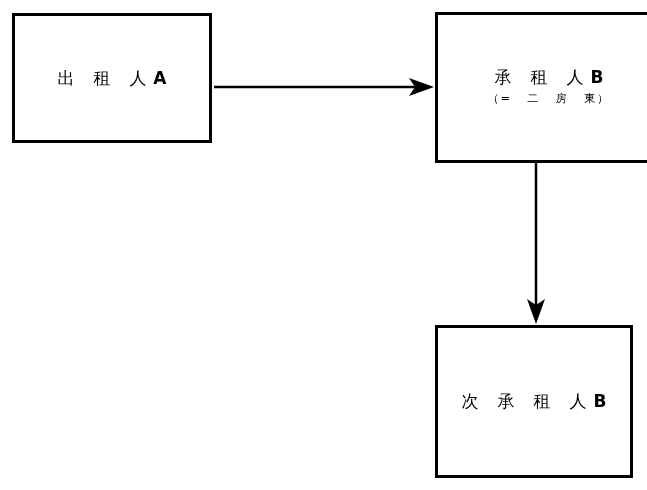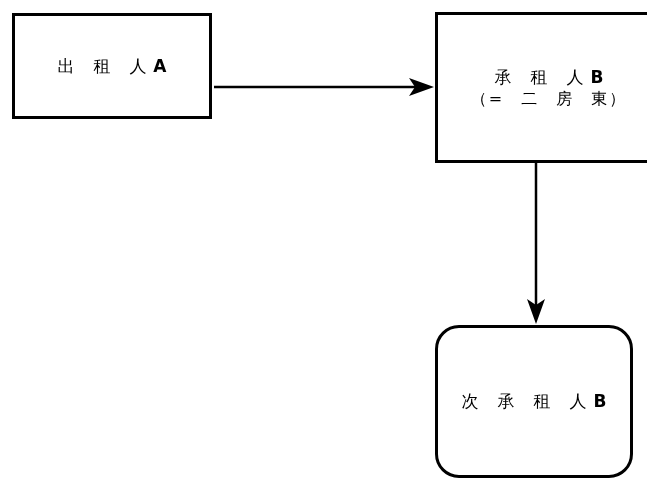--- a/index.html
+++ b/index.html
@@ -28,39 +28,39 @@
     position: absolute;
     background: #ffffff;
     border: 3px solid #000000;
     box-sizing: border-box;
     display: flex;
     flex-direction: column;
     align-items: center;
     justify-content: center;
     text-align: center;
   }
-  .box-lessor   { left: 12px;  top: 13px;  width: 200px; height: 106px; }
+  .box-lessor   { left: 12px;  top: 13px;  width: 200px; height: 130px; }
   .box-lessee   { left: 435px; top: 12px;  width: 228px; height: 151px; }
-  .box-sublessee{ left: 435px; top: 325px; width: 198px; height: 153px; border-radius: 24px; }
+  .box-sublessee{ left: 435px; top: 325px; width: 198px; height: 153px; }
   .line1 {
     font-size: 17px;
     line-height: 21px;
     white-space: nowrap;
   }
   .cjk {
     letter-spacing: 0.40em;
     font-family: "DejaVu Serif", "Liberation Serif", serif;
   }
   .latin {
     font-family: "DejaVu Sans", "Liberation Sans", sans-serif;
     font-weight: bold;
     font-size: 17px;
   }
   .line2 {
-    font-size: 16px;
+    font-size: 11px;
     line-height: 21px;
     white-space: nowrap;
     word-spacing: 10px;
     letter-spacing: 2px;
   }
 </style>
 </head>
 <body>
 
 <div class="canvas">

